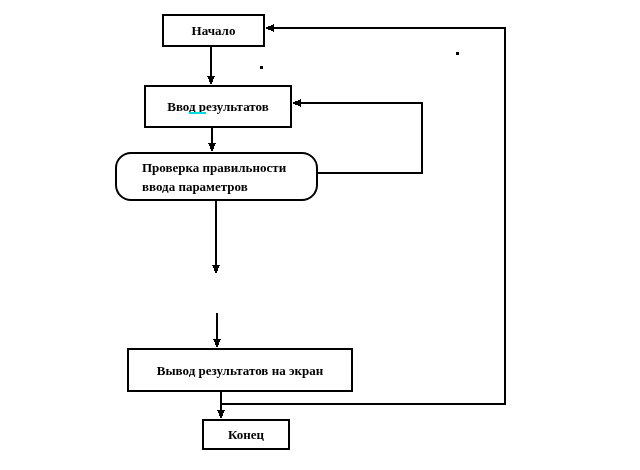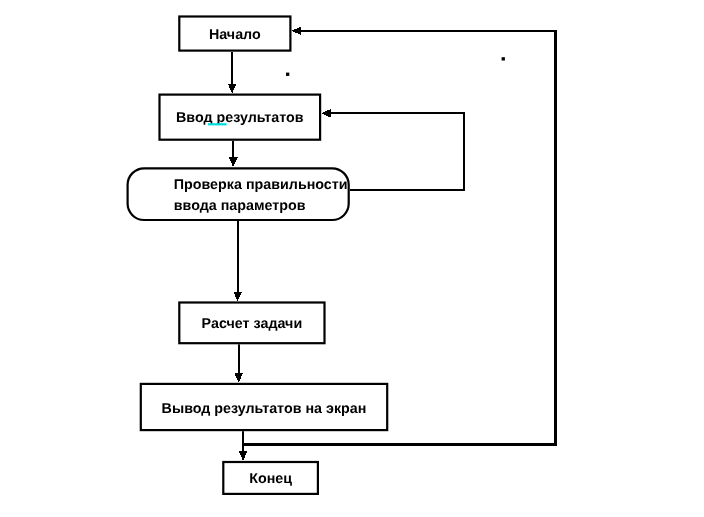--- a/index.html
+++ b/index.html
@@ -5,21 +5,21 @@
   html, body {
     margin: 0;
     padding: 0;
     background: #ffffff;
   }
   #canvas {
     position: relative;
     width: 640px;
     height: 470px;
     background: #ffffff;
-    font-family: Liberation Sans, sans-serif;
+    font-family: Liberation Serif, serif;
     overflow: hidden;
   }
   #connector-layer {
     position: absolute;
     left: 0;
     top: 0;
     width: 640px;
     height: 470px;
   }
   .node {
@@ -35,21 +35,21 @@
     color: #000000;
     text-align: center;
     line-height: 19px;
   }
   .node-label {
     white-space: pre-line;
   }
   #node-start   { left: 162px; top: 14px;  width: 103px; height: 33px; }
   #node-input   { left: 144px; top: 85px;  width: 148px; height: 43px; }
   #node-check   { left: 115px; top: 152px; width: 203px; height: 49px;
-                  border-radius: 16px; justify-content: flex-end;
+                  border-radius: 16px; justify-content: flex-start;
                   padding-left: 25px; text-align: left; }
   #node-calc    { left: 162px; top: 274px; width: 134px; height: 39px; }
   #node-output  { left: 127px; top: 348px; width: 226px; height: 44px; }
   #node-end     { left: 202px; top: 419px; width: 88px;  height: 31px; }
 
   .dot-artifact {
     position: absolute;
     width: 3px;
     height: 3px;
     background: #000000;
@@ -115,23 +115,20 @@
 
   <div class="node" id="node-input">
     <span class="node-label">Ввод результатов</span>
   </div>
 
   <div class="node" id="node-check">
     <span class="node-label">Проверка правильности
 ввода параметров</span>
   </div>
 
-  <div class="node" id="node-calc">
-    <span class="node-label">Расчет задачи</span>
-  </div>
 
   <div class="node" id="node-output">
     <span class="node-label">Вывод результатов на экран</span>
   </div>
 
   <div class="node" id="node-end">
     <span class="node-label">Конец</span>
   </div>
 
   <div class="dot-artifact" id="dot-1"></div>

